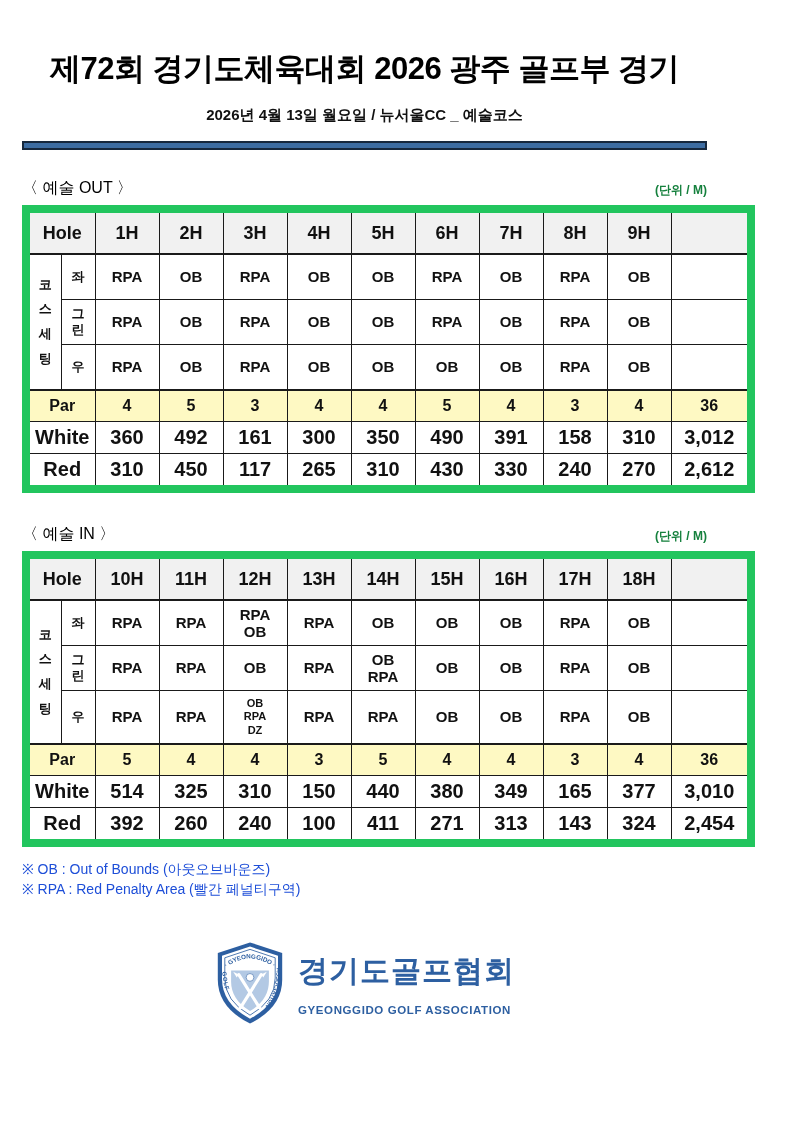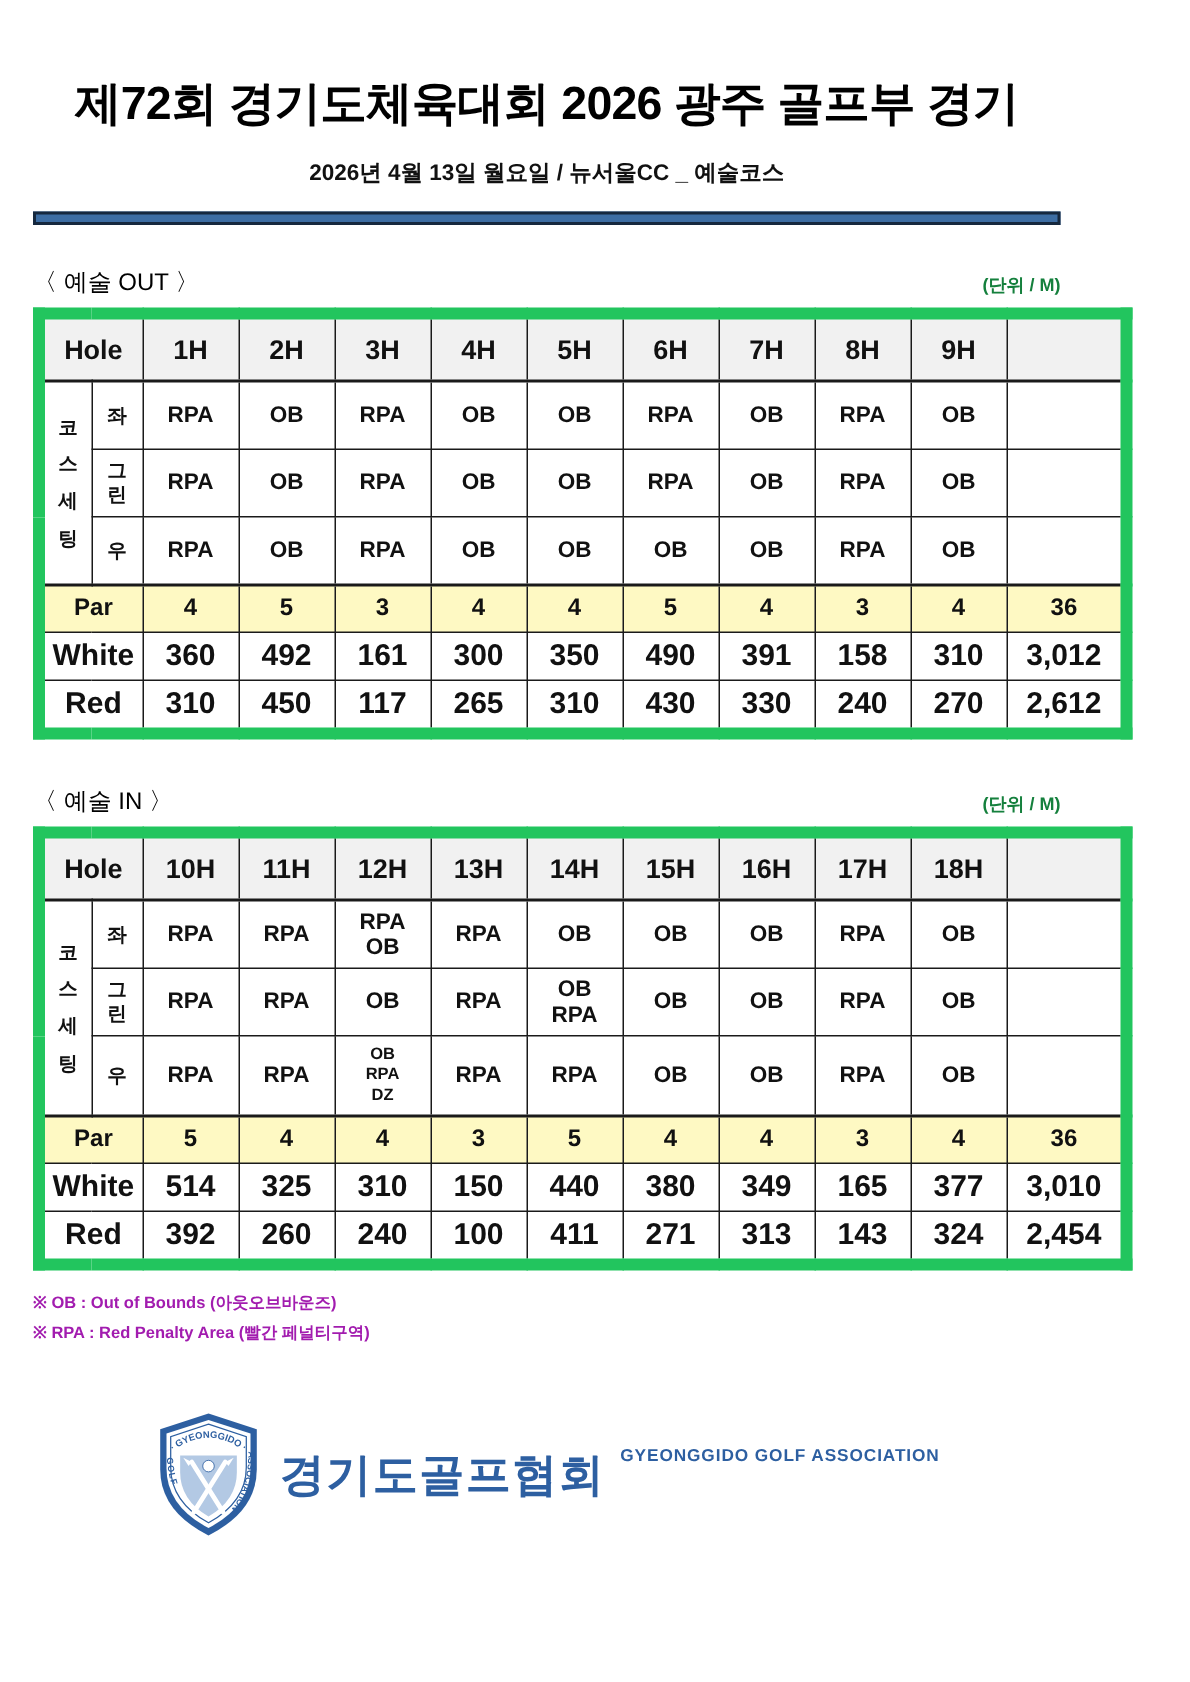--- a/index.html
+++ b/index.html
@@ -19,23 +19,23 @@
   tr.thead td{background:#f1f1f1;height:40px;font-size:18px;font-weight:700;border-bottom-width:2px;}
   tr.setrow td{height:44px;}
   tr.setrow.r1 td{height:44px;}
   tr.setrow.r3b td{height:52px;}
   td.vlabel{font-size:13px;line-height:1.9;font-weight:600;}
   td.sublabel{font-size:13px;line-height:1.2;}
   tr.parrow td{background:#fef9c3;height:30px;font-size:16px;border-top-width:2px;}
   tr.numrow td{height:31px;font-size:20px;}
   td.sm{font-size:11px;line-height:1.2;}
   .footnotes{margin-top:12px;}
-  .footnotes div{font-size:11px;font-weight:700;color:#a21caf;line-height:20px;}
+  .footnotes div{font-size:14px;font-weight:400;color:#1d4ed8;line-height:20px;}
   .logo{margin-top:42px;display:flex;justify-content:center;align-items:center;gap:12px;}
-  .logo-text{display:flex;flex-direction:row;align-items:flex-start;gap:10px;}
+  .logo-text{display:flex;flex-direction:column;align-items:flex-start;gap:10px;}
   .logo-kr{font-size:30px;font-weight:900;color:#2d5fa1;letter-spacing:1px;}
   .logo-en{font-size:11.5px;font-weight:700;color:#2d5fa1;letter-spacing:0.6px;margin-top:2px;}
 </style>
 </head>
 <body>
 
 <div class="content">
 
   <div class="title">제72회 경기도체육대회 2026 광주 골프부 경기</div>
   <div class="subtitle">2026년 4월 13일 월요일 / 뉴서울CC _ 예술코스</div>

